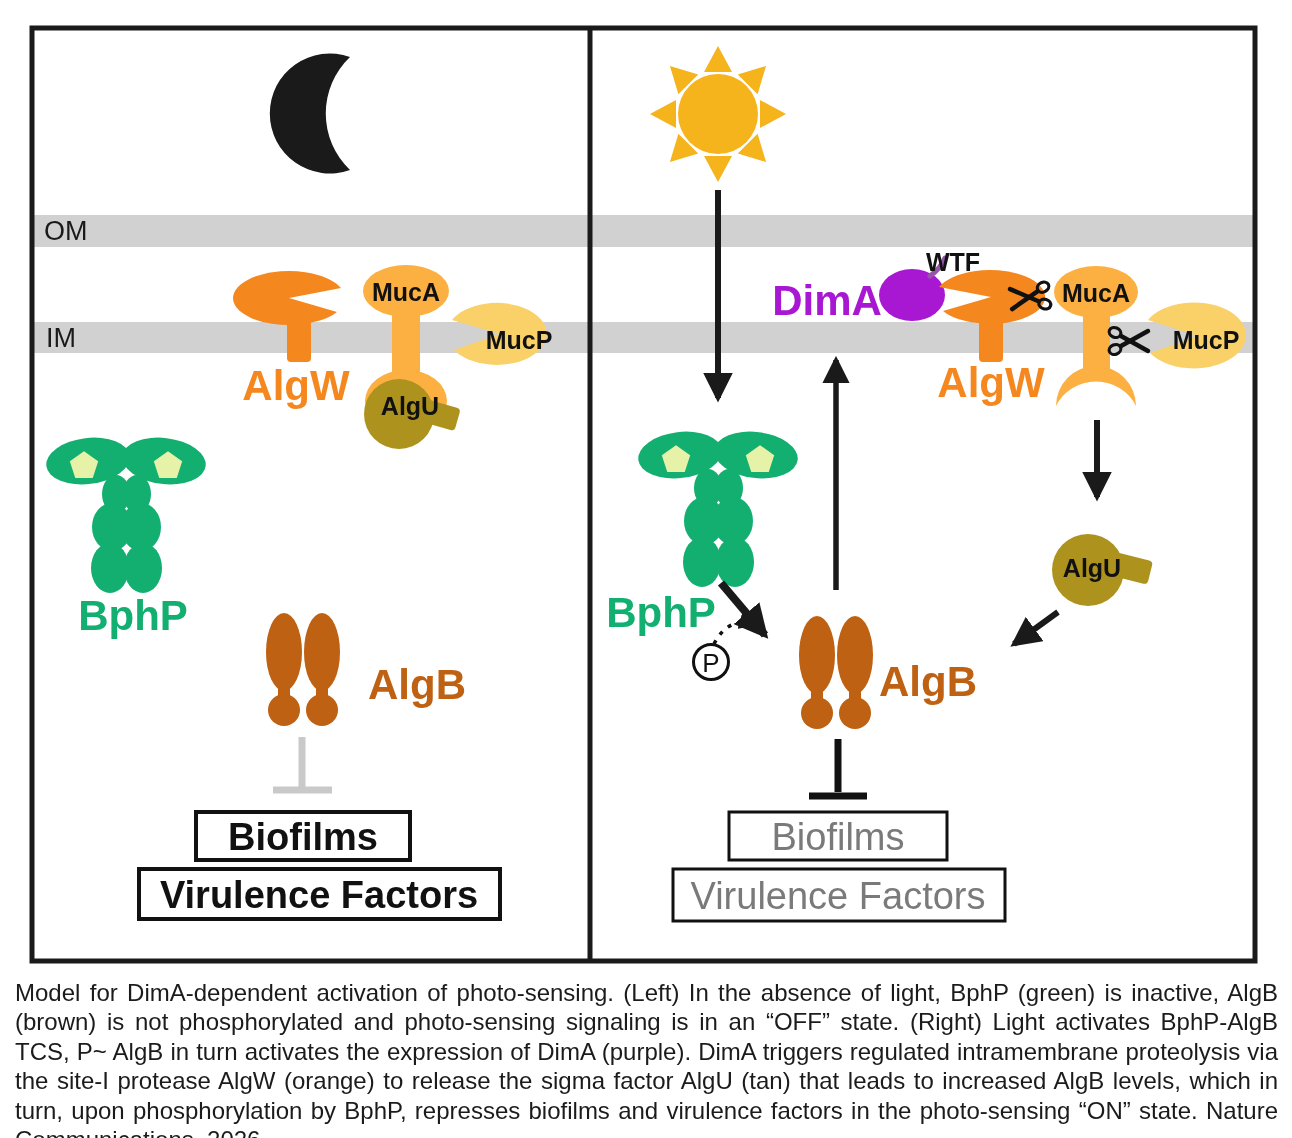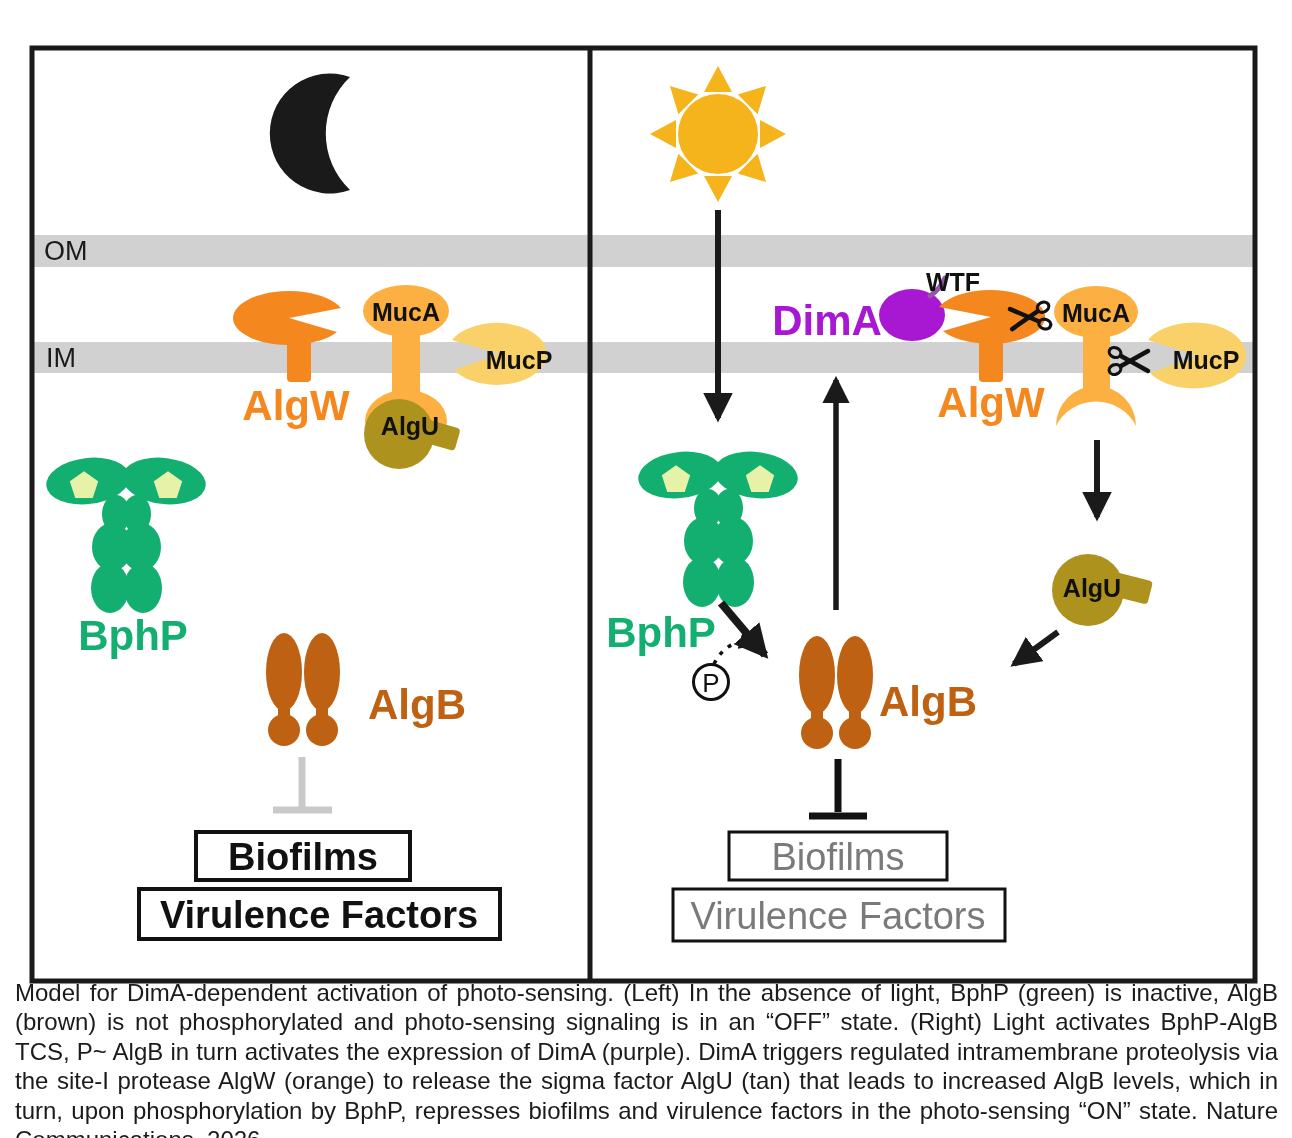--- a/index.html
+++ b/index.html
@@ -1,17 +1,17 @@
 <!DOCTYPE html>
 <html><head>
 <meta charset="utf-8">
 <style>
   html,body{margin:0;padding:0;background:#fff;}
   body{width:1292px;height:1138px;position:relative;font-family:"Liberation Sans",sans-serif;overflow:hidden;}
-  #figure{position:absolute;left:0;top:0;margin-top:20px;}
+  #figure{position:absolute;left:0;top:0;}
   svg text{text-anchor:middle;dominant-baseline:central;}
   .lbl-big{font-family:"Liberation Sans",sans-serif;font-size:42px;font-weight:700;}
   .lbl-med{font-family:"Liberation Sans",sans-serif;font-size:25px;font-weight:700;fill:#111;}
   .lbl-mem{font-family:"Liberation Sans",sans-serif;font-size:27px;font-weight:400;fill:#1a1a1a;text-anchor:start;}
   .lbl-p{font-family:"Liberation Sans",sans-serif;font-size:26px;font-weight:400;fill:#111;}
   .box-l{font-family:"Liberation Sans",sans-serif;font-size:38px;font-weight:700;fill:#111;}
   .box-r{font-family:"Liberation Sans",sans-serif;font-size:38px;font-weight:400;}
   #caption{position:absolute;left:15px;top:978px;width:1263px;font-size:24px;line-height:29.4px;
            color:#1b1b1b;text-align:justify;font-family:"Liberation Sans",sans-serif;}
 </style>

